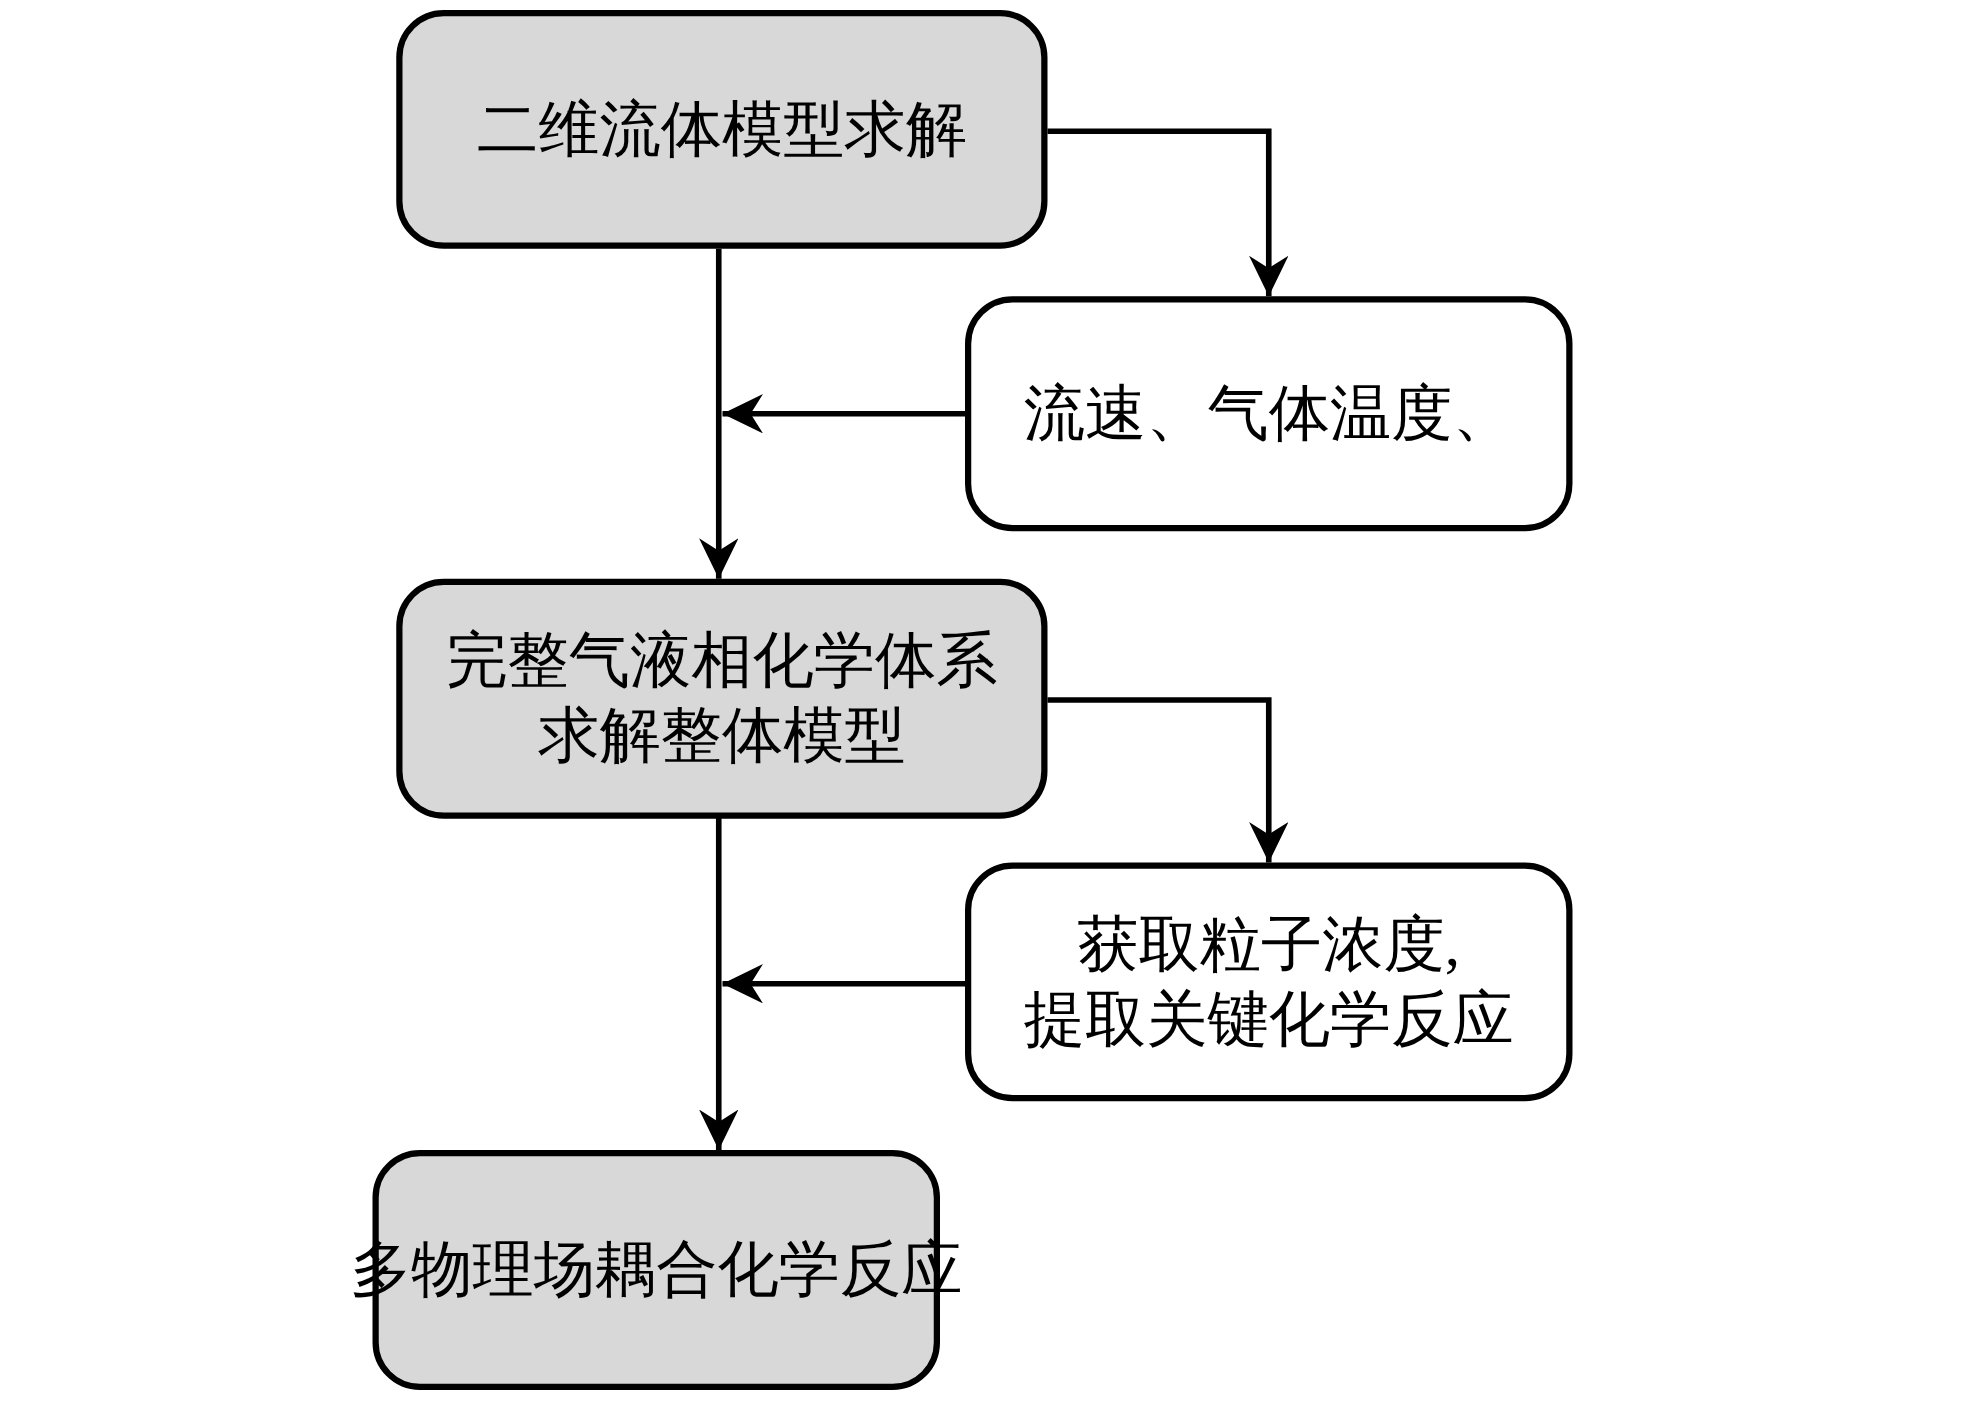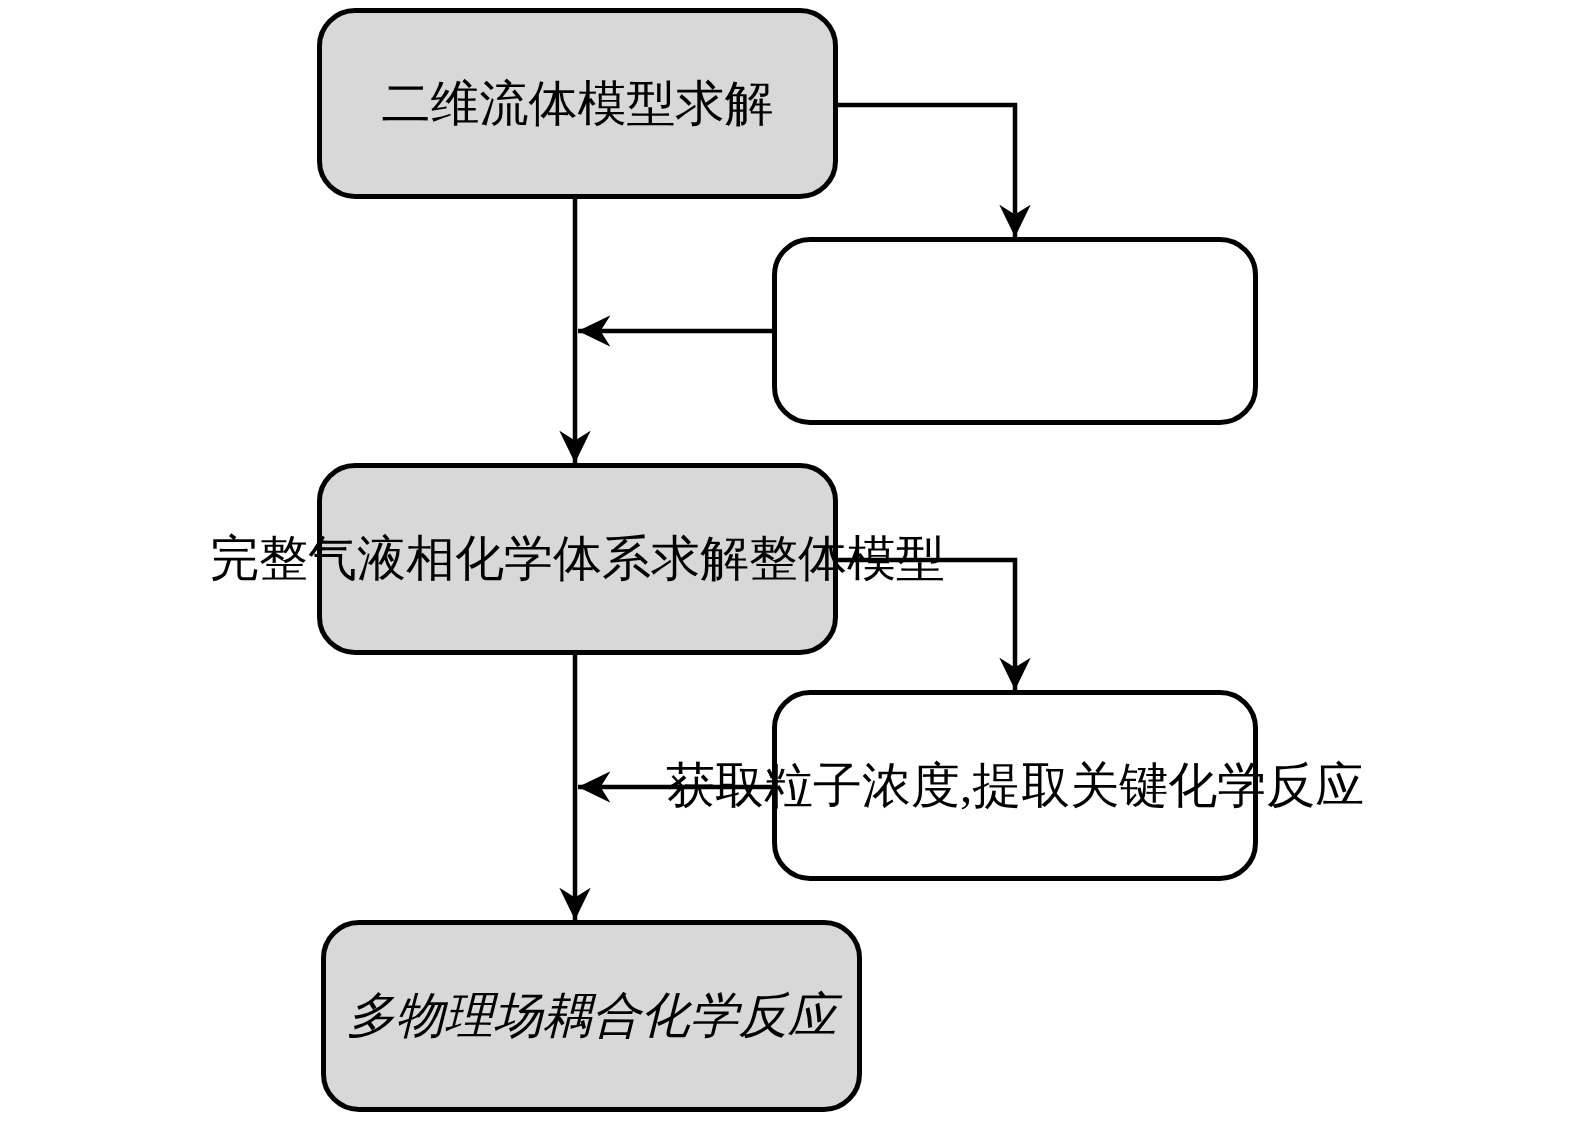--- a/index.html
+++ b/index.html
@@ -33,20 +33,21 @@
   .arrowhead-shape {
     fill: var(--stroke, #000000);
     stroke: none;
   }
   .node {
     position: absolute;
     box-sizing: border-box;
     border: 5px solid var(--stroke, #000000);
     border-radius: 38px;
     display: flex;
+    flex-direction: column;
     align-items: center;
     justify-content: center;
     text-align: center;
     font-size: 49px;
     line-height: 60px;
     white-space: nowrap;
   }
   .node--primary   { background: var(--fill-primary, #d8d8d8); }
   .node--secondary { background: var(--fill-secondary, #ffffff); }
   .node-line { display: block; }
@@ -69,29 +70,30 @@
     <path class="connector" d="M838,560 L1015,560 L1015,690" marker-end="url(#arrowhead)"></path>
     <path class="connector" d="M575,654 L575,920" marker-end="url(#arrowhead)"></path>
     <path class="connector" d="M772,787 L578,787" marker-end="url(#arrowhead)"></path>
   </svg>
 
   <div class="node node--primary" style="left:317px; top:8px; width:521px; height:191px;">
     <span class="node-line">二维流体模型求解</span>
   </div>
 
   <div class="node node--secondary" style="left:772px; top:237px; width:486px; height:188px;">
+    <span class="node-line">流速、气体温度、</span>
   </div>
 
   <div class="node node--primary" style="left:317px; top:463px; width:521px; height:192px;">
     <span class="node-line">完整气液相化学体系</span>
     <span class="node-line">求解整体模型</span>
   </div>
 
   <div class="node node--secondary" style="left:772px; top:690px; width:486px; height:191px;">
     <span class="node-line">获取粒子浓度,</span>
     <span class="node-line">提取关键化学反应</span>
   </div>
 
-  <div class="node node--primary" style="left:321px; top:920px; width:541px; height:192px;font-style:italic;">
+  <div class="node node--primary" style="left:298px; top:920px; width:454px; height:192px;">
     <span class="node-line">多物理场耦合化学反应</span>
   </div>
 
 </div>
 
 </body></html>

